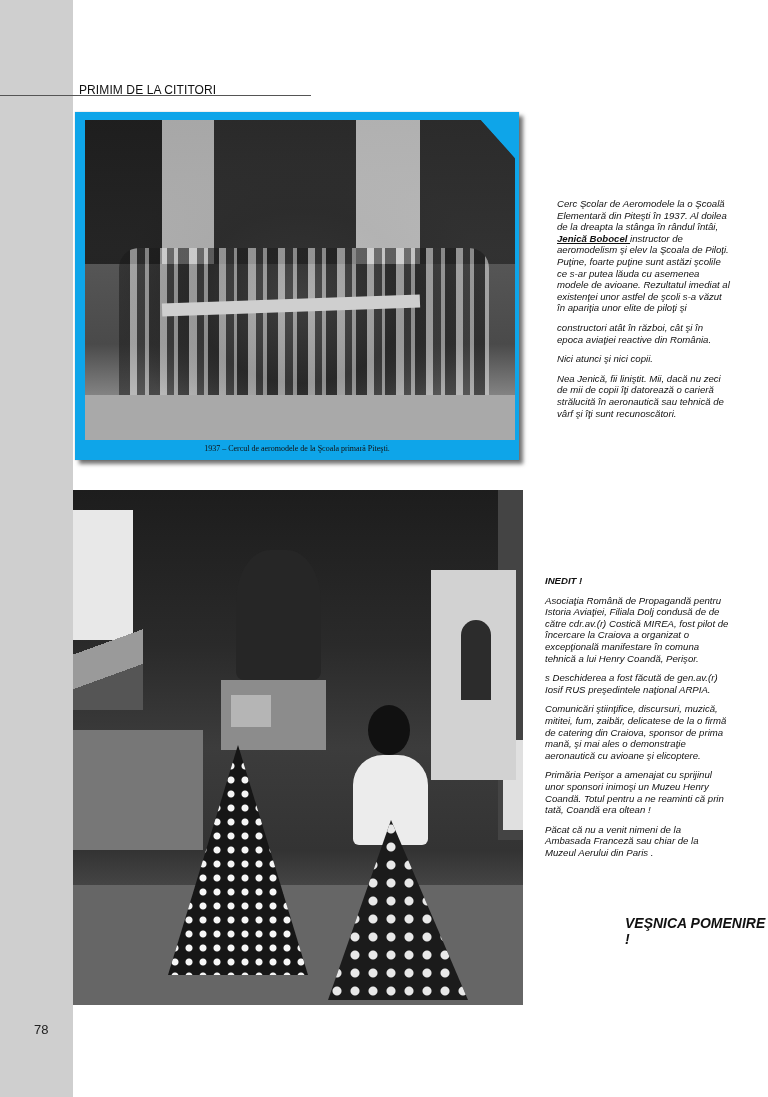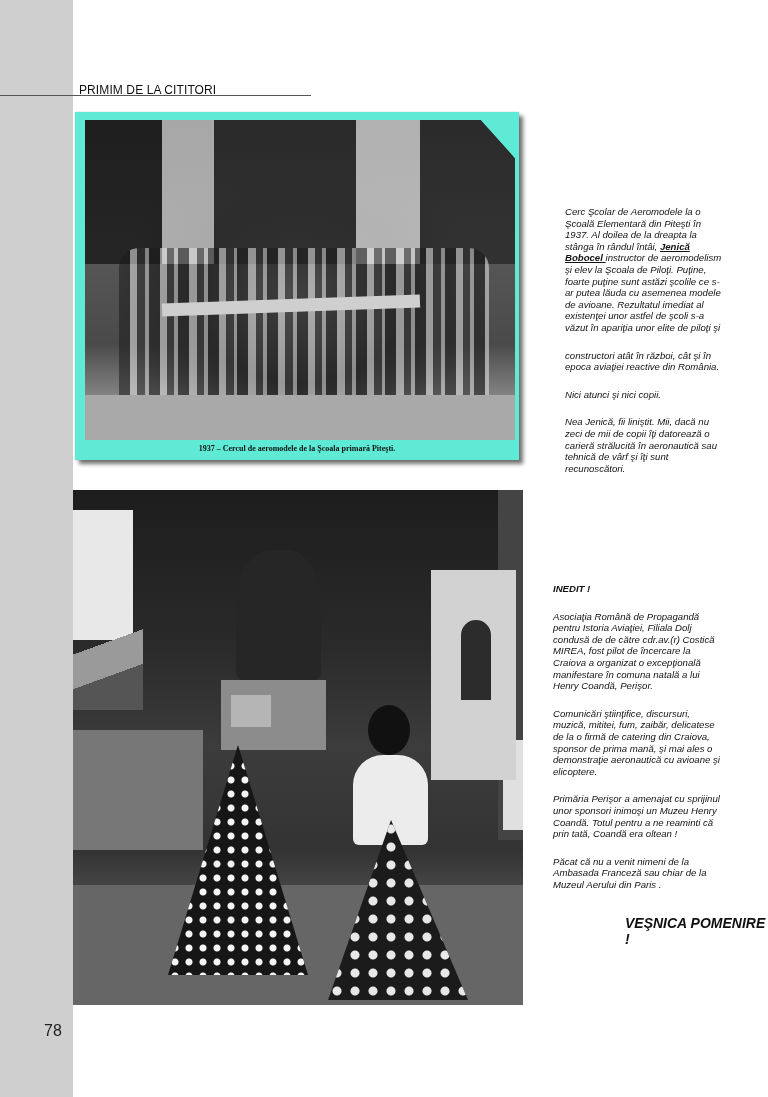--- a/index.html
+++ b/index.html
@@ -5,27 +5,26 @@
   html, body { margin:0; padding:0; }
   body {
     width:768px; height:1097px; position:relative; overflow:hidden;
     background:#ffffff; font-family:"Liberation Sans", sans-serif; color:#111;
   }
   .left-bar { position:absolute; left:0; top:0; width:73px; height:1097px; background:#cfcfcf; }
   .section-header {
     position:absolute; left:79px; top:83px; font-size:12px; letter-spacing:0.1px; color:#111;
   }
   .header-rule { position:absolute; left:0; top:95px; width:311px; height:1px; background:#555; }
-  .page-number { position:absolute; left:44px; top:1022px; font-size:16px; color:#222; }
+  .page-number { position:absolute; left:34px; top:1022px; font-size:13px; color:#222; }
 
   
   .photo1-frame {
-    position:absolute; left:75px; top:112px; width:444px; height:348px; background:#5eead4;
+    position:absolute; left:75px; top:112px; width:444px; height:348px; background:#0ea5e9;
     box-shadow: 4px 4px 4px rgba(0,0,0,0.55), 0 0 1px rgba(0,0,0,0.3);
-    font-weight: bold;
   }
   .photo1-img {
     position:absolute; left:10px; top:8px; width:430px; height:320px;
     background:
       radial-gradient(ellipse at 50% 55%, #6d6d6d 0%, #3a3a3a 35%, transparent 60%),
       linear-gradient(180deg, #2b2b2b 0%, #585858 40%, #4a4a4a 70%, #8a8a8a 88%, #cfcfcf 100%);
     clip-path: polygon(0 0, 92% 0, 100% 12%, 100% 100%, 0 100%);
     overflow:hidden;
   }
   .photo1-img .building { position:absolute; left:0; top:0; width:100%; height:45%;
@@ -35,21 +34,21 @@
     background: repeating-linear-gradient(90deg, #1a1a1a 0 3%, #e5e5e5 3% 5%, #333 5% 7%, #d0d0d0 7% 8%);
     opacity:0.55; border-radius:20px 20px 4px 4px; }
   .photo1-img .wing { position:absolute; left:18%; top:56%; width:60%; height:4%; background:#cfcfcf; transform:rotate(-2deg); }
   .photo1-caption {
     position:absolute; left:0; width:100%; top:332px; text-align:center;
     font-family:"Liberation Serif", serif; font-size:8px; color:#111;
   }
 
   
   .text-block { position:absolute; font-size:9.6px; line-height:11.6px; font-style:italic; color:#111; }
-  .text-block p { margin:16px; }
+  .text-block p { margin:8px; }
   .text1 { left:549px; top:190px; width:190px; }
   .text2 { left:537px; top:567px; width:200px; }
   .b-u { font-weight:bold; text-decoration:underline; }
   .b { font-weight:bold; }
   .closing { position:absolute; left:625px; top:915px; font-size:14px; font-weight:bold; font-style:italic; }
 
   
   .photo2 {
     position:absolute; left:73px; top:490px; width:450px; height:515px; overflow:hidden;
     background:
@@ -114,20 +113,21 @@
   <div class="pedestal"></div>
   <div class="plaque"></div>
   <div class="woman-hair"></div>
   <div class="woman"></div>
   <div class="wreath1"></div>
   <div class="wreath2"></div>
 </div>
 
 <div class="text-block text2">
   <p class="b">INEDIT !</p>
-  <p>Asociaţia Română de Propagandă pentru Istoria Aviaţiei, Filiala Dolj condusă de de către cdr.av.(r) Costică MIREA, fost pilot de încercare la Craiova a organizat o excepţională manifestare în comuna natală a lui Henry Coandă, Perişor.</p>
+  <p>Asociaţia Română de Propagandă pentru Istoria Aviaţiei, Filiala Dolj condusă de de către cdr.av.(r) Costică MIREA, fost pilot de încercare la Craiova a organizat o excepţională manifestare în comuna tehnică a lui Henry Coandă, Perişor.</p>
+  <p>s Deschiderea a fost făcută de gen.av.(r) Iosif RUS preşedintele naţional ARPIA.</p>
   <p>Comunicări ştiinţifice, discursuri, muzică, mititei, fum, zaibăr, delicatese de la o firmă de catering din Craiova, sponsor de prima mană, şi mai ales o demonstraţie aeronautică cu avioane şi elicoptere.</p>
   <p>Primăria Perişor a amenajat cu sprijinul unor sponsori inimoşi un Muzeu Henry Coandă. Totul pentru a ne reaminti că prin tată, Coandă era oltean !</p>
   <p>Păcat că nu a venit nimeni de la Ambasada Franceză sau chiar de la Muzeul Aerului din Paris .</p>
 </div>
 <div class="closing">VEŞNICA POMENIRE !</div>
 
 <div class="page-number">78</div>
 
 </body></html>

